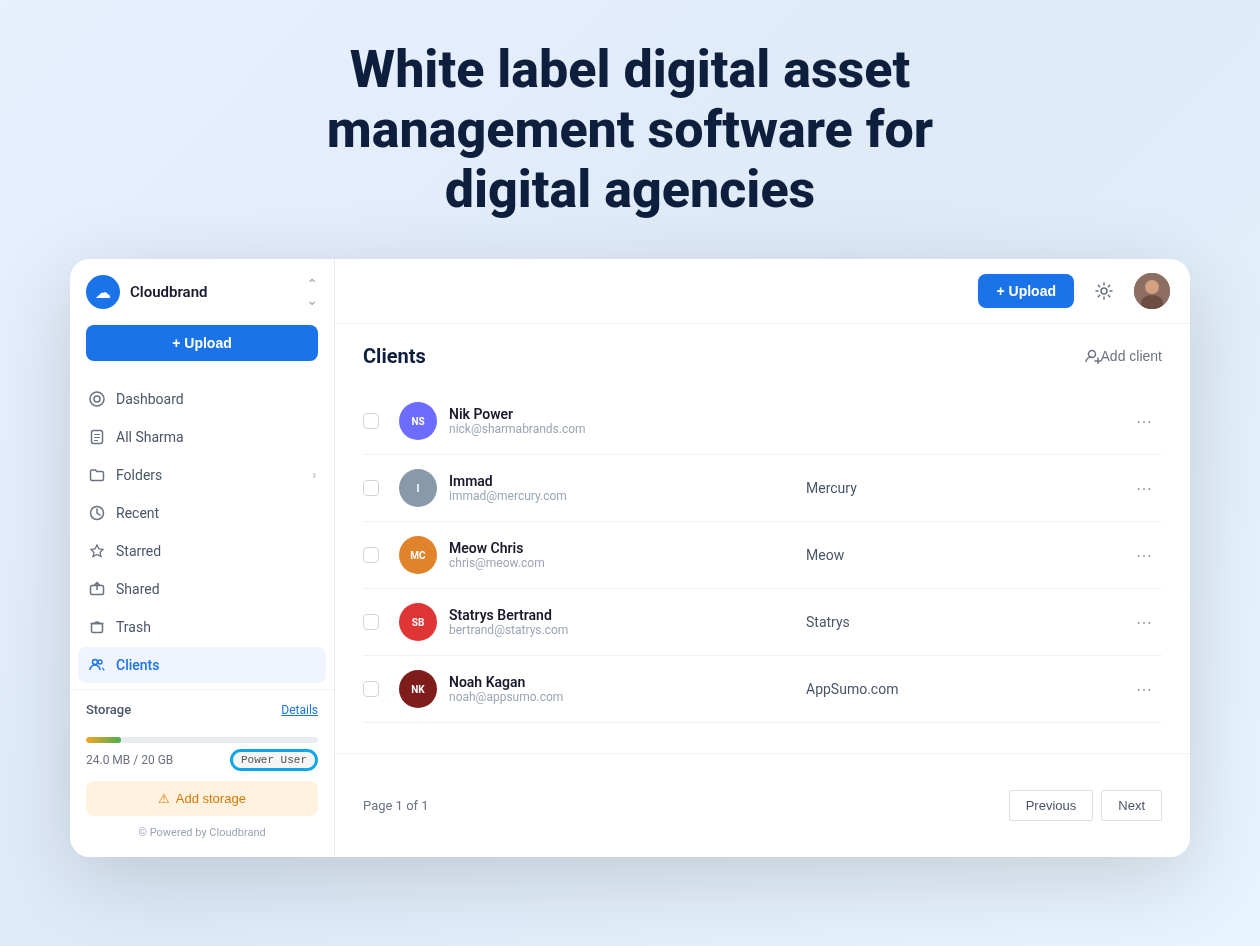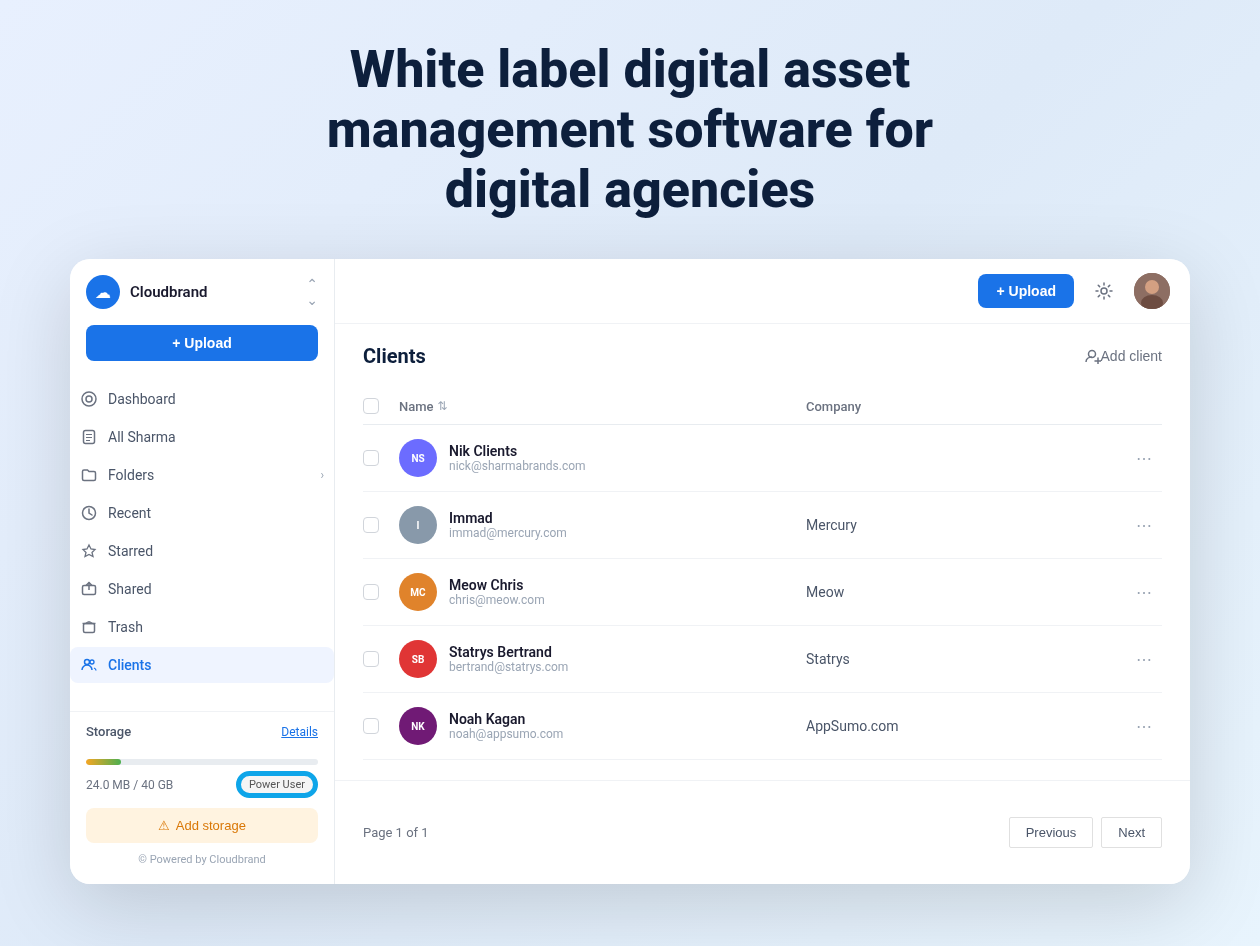--- a/index.html
+++ b/index.html
@@ -86,21 +86,21 @@
       font-size: 14px;
       font-weight: 600;
       cursor: pointer;
       display: flex;
       align-items: center;
       justify-content: center;
       gap: 6px;
     }
     .nav-section {
       flex: 1;
-      padding: 4px 0;
+      padding: 4px 8px;
     }
     .nav-item {
       display: flex;
       align-items: center;
       gap: 10px;
       padding: 9px 10px;
       border-radius: 8px;
       cursor: pointer;
       font-size: 14px;
       color: #4a5568;
@@ -160,25 +160,26 @@
       justify-content: space-between;
       align-items: center;
       margin-bottom: 10px;
     }
     .storage-size {
       font-size: 12px;
       color: #6b7280;
     }
     .power-user-badge {
       background: #f5f5f5;
-      border: 5px solid #0ea5e9;
+      border: 3px solid #0ea5e9;
       border-radius: 20px;
       padding: 2px 8px;
       font-size: 11px;
       color: #555;
+      font-family: Liberation Mono, monospace;
     }
     .add-storage-btn {
       background: #fff3e0;
       border: none;
       border-radius: 8px;
       padding: 10px 0;
       width: 100%;
       font-size: 13px;
       color: #d97706;
       font-weight: 500;
@@ -344,21 +345,21 @@
       color: #4a5568;
       cursor: pointer;
     }
     .sort-icon { font-size: 12px; color: #9aa5b4; }
 
     
     .av-ns { background: #6c6cff; }
     .av-im { background: #8899aa; }
     .av-mc { background: #e0832b; }
     .av-sb { background: #e03535; }
-    .av-nk { background: #701a75; }
+    .av-nk { background: #7f1d1d; }
   </style>
 </head>
 <body>
 
 <h1 class="hero-title">White label digital asset management software for digital agencies</h1>
 
 <div class="app-window">
   <div class="app-inner">
 
     <aside class="sidebar">
@@ -458,21 +459,21 @@
       <div class="sidebar-bottom">
         <div class="storage-header">
           <span class="storage-label">Storage</span>
           <span class="storage-details">Details</span>
         </div>
         <div class="storage-bar-bg">
           <div class="storage-bar-fill" style="width: 15%"></div>
         </div>
         <div class="storage-info">
           <span class="storage-size">
-            <span>24.0 MB</span> / <span>40 GB</span>
+            <span>24.0 MB</span> / <span>20 GB</span>
           </span>
           <span class="power-user-badge">Power User</span>
         </div>
         <button class="add-storage-btn">
           <span style="color:#d97706">⚠</span>
           <span>Add storage</span>
         </button>
         <p class="powered-by">© Powered by Cloudbrand</p>
       </div>
     </aside>
@@ -504,41 +505,30 @@
                 <circle cx="7" cy="6" r="3.5" stroke="#6b7280" stroke-width="1.5"></circle>
                 <path d="M1 14c0-3 2.69-5 6-5" stroke="#6b7280" stroke-width="1.5"></path>
                 <line x1="13" y1="10" x2="13" y2="16" stroke="#6b7280" stroke-width="1.5" stroke-linecap="round"></line>
                 <line x1="10" y1="13" x2="16" y2="13" stroke="#6b7280" stroke-width="1.5" stroke-linecap="round"></line>
               </svg>
             <span>Add client</span>
           </button>
         </div>
 
         <div class="table-wrapper">
-          <div class="table-header-row">
-            <div class="col-check">
-              <div class="checkbox"></div>
-            </div>
-            <div class="col-name">
-              <span>Name</span>
-              <span class="sort-icon">⇅</span>
-            </div>
-            <div class="col-company">Company</div>
-            <div class="col-actions"></div>
-          </div>
 
           <div id="clients-rows">
               <div class="table-row">
     <div class="col-check">
       <div class="checkbox"></div>
     </div>
     <div class="client-info">
       <div class="client-avatar av-ns">NS</div>
       <div>
-        <div class="client-name">Nik Clients</div>
+        <div class="client-name">Nik Power</div>
         <div class="client-email">nick@sharmabrands.com</div>
       </div>
     </div>
     <div class="more-btn">⋯</div>
   </div>
               <div class="table-row">
     <div class="col-check">
       <div class="checkbox"></div>
     </div>
     <div class="client-info">

